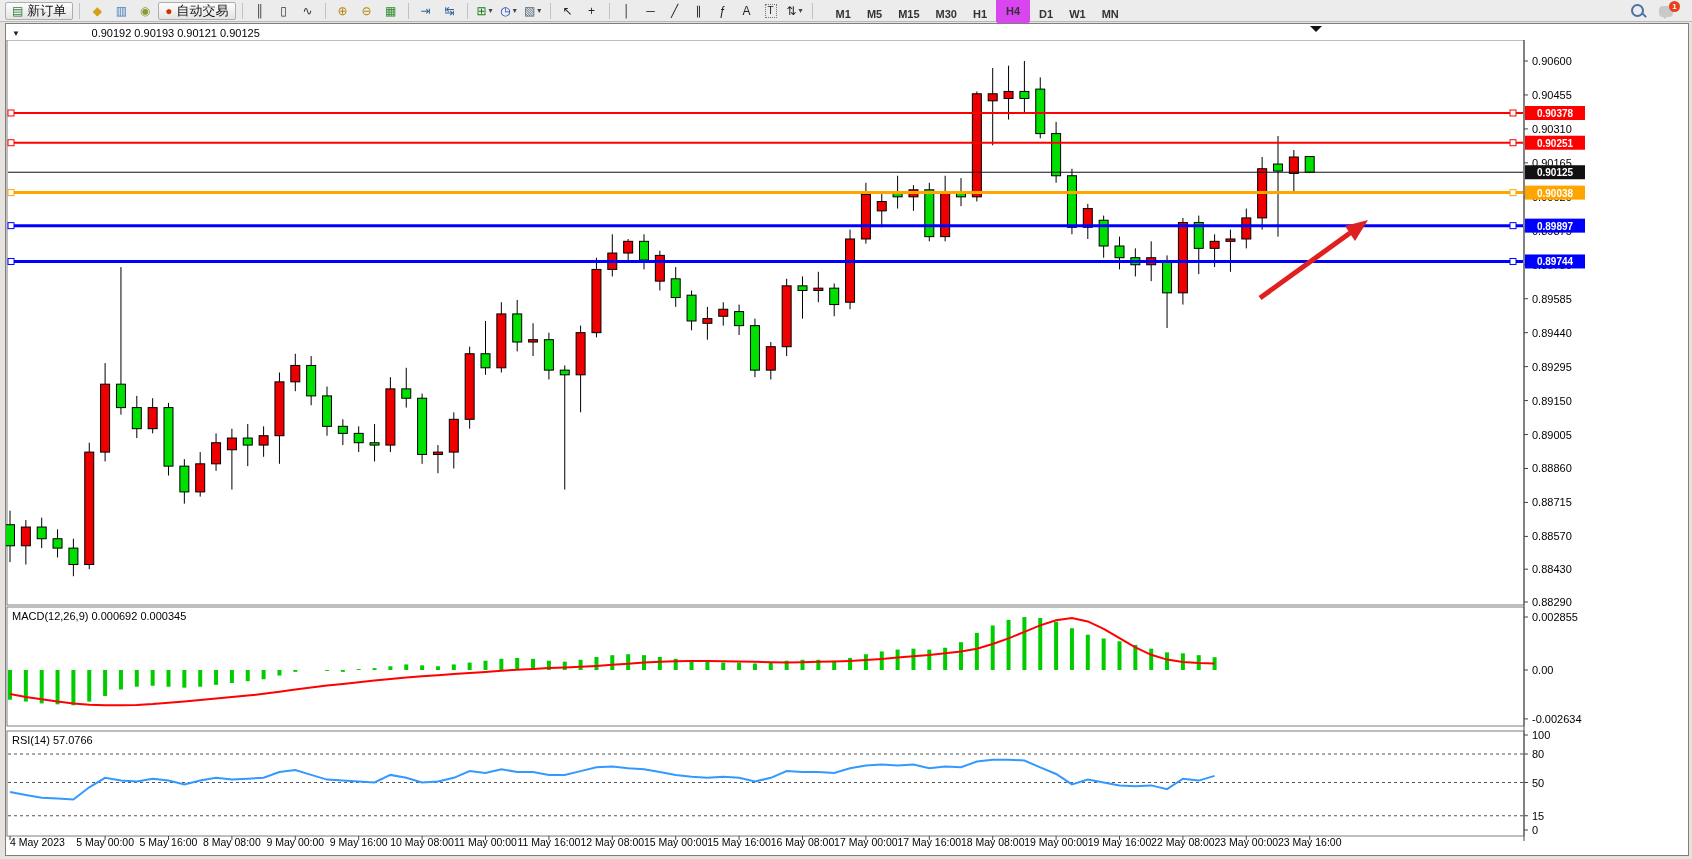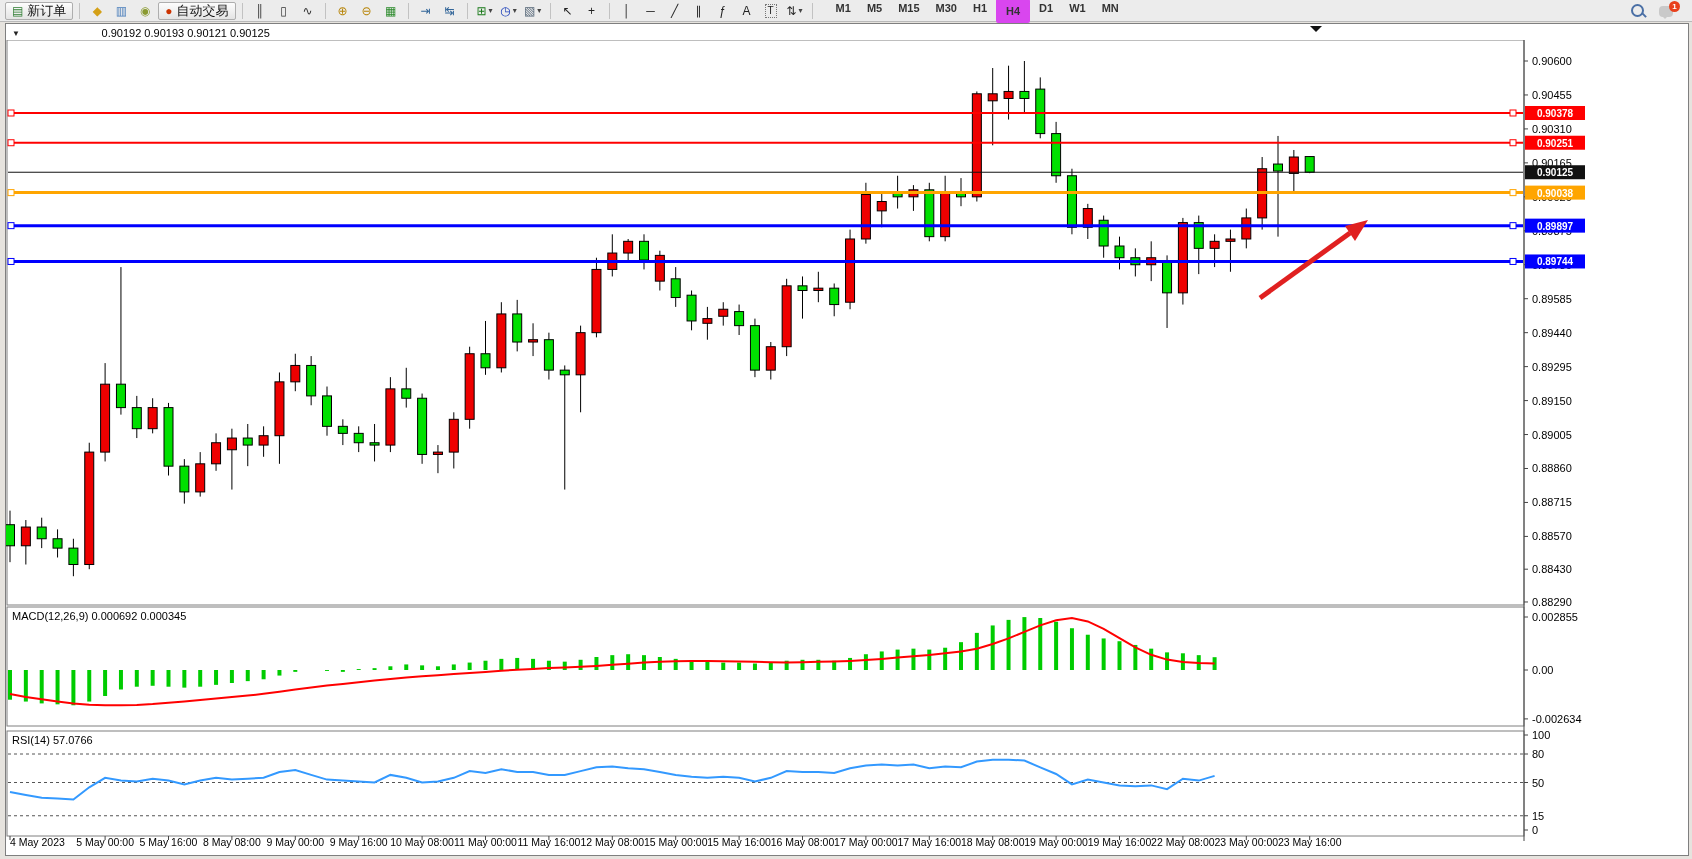--- a/index.html
+++ b/index.html
@@ -7,39 +7,39 @@
   
   #toolbar{position:absolute;left:0;top:0;width:1692px;height:22px;background:#ececec;
     border-bottom:1px solid #b9b9b9;display:flex;align-items:center;padding:0 4px;box-sizing:border-box;}
   .tb-btn{height:18px;min-width:22px;display:flex;align-items:center;justify-content:center;
     border:1px solid transparent;border-radius:2px;margin:0 1px;font-size:12px;cursor:default;box-sizing:border-box;}
   .tb-btn.labeled{border:1px solid #aeaeae;background:linear-gradient(#fdfdfd,#e4e4e4);padding:0 6px;}
   .tb-btn .glyph{font-size:12px;line-height:12px;}
   .tb-btn .lbl{font-size:13px;margin-left:4px;color:#111;}
   .tb-btn .caret{font-size:8px;color:#444;margin-left:2px;}
   .vsep{width:1px;height:16px;background:#c2c2c2;margin:0 5px;display:inline-block;}
-  #tf-box{display:flex;align-items:flex-start;margin-left:10px;}
+  #tf-box{display:flex;align-items:flex-end;margin-left:10px;}
   .tf{font-size:11px;font-weight:bold;color:#333;padding:2px 6px;margin:0 1px;border:1px solid transparent;border-radius:2px;}
   .tf.active{background:#d946ef;border:4px solid #d946ef;}
   #tb-right{margin-left:auto;display:flex;align-items:center;margin-right:8px;}
   #search-btn{width:20px;height:20px;position:relative;margin-right:10px;}
   #search-btn .lens{position:absolute;left:3px;top:3px;width:9px;height:9px;border:2px solid #4a6fa5;border-radius:50%;}
   #search-btn .tail{position:absolute;left:13px;top:13px;width:6px;height:2px;background:#4a6fa5;transform:rotate(45deg);}
   #notif-btn{width:22px;height:20px;position:relative;}
   #notif-btn .bubble{position:absolute;left:1px;top:5px;width:14px;height:11px;background:#c9c9c9;border-radius:4px;}
   #notif-btn .bubble:after{content:"";position:absolute;left:3px;top:10px;border:3px solid transparent;border-top-color:#c9c9c9;}
   #notif-btn .badge{position:absolute;right:0px;top:0px;min-width:11px;height:11px;background:#e8401c;color:#fff;
     font-size:8px;font-weight:bold;border-radius:6px;display:flex;align-items:center;justify-content:center;padding:0 2px;box-sizing:border-box;}
   
   #chart-window{position:absolute;left:5px;top:23px;width:1684px;height:833px;background:#fff;
     border:1px solid #7f7f7f;box-sizing:border-box;}
   #chart-title{position:absolute;left:6px;top:2px;height:14px;font-size:11px;color:#000;display:flex;align-items:center;}
   #chart-title .tri{font-size:8px;margin-right:5px;color:#222;}
   #chart-title .sym{font-weight:normal;margin-top:24px;}
-  #chart-title .ohlc{margin-left:10px;text-align:right;}
+  #chart-title .ohlc{text-align:right;}
   #shift-triangle{position:absolute;left:1304px;top:2px;width:0;height:0;
     border-left:6px solid transparent;border-right:6px solid transparent;border-top:6px solid #111;}
   #chart-svg{position:absolute;left:0px;top:16px;}
 </style>
 </head>
 <body>
 
 <div id="toolbar">
   <span id="tb-buttons" style="display:flex;align-items:center;">
       <div class="tb-btn labeled">

